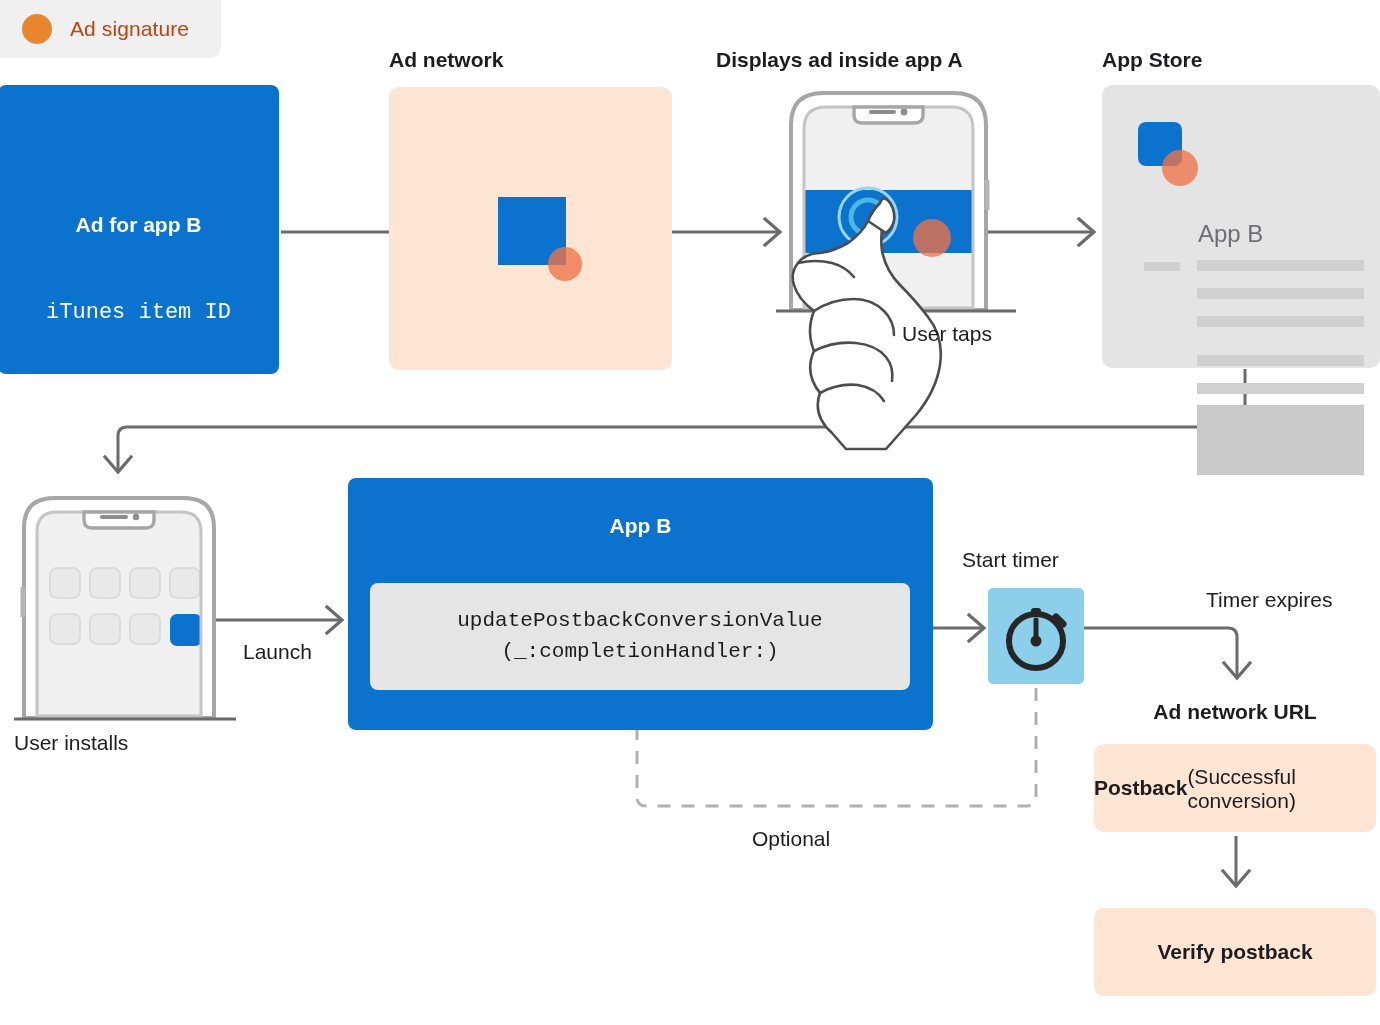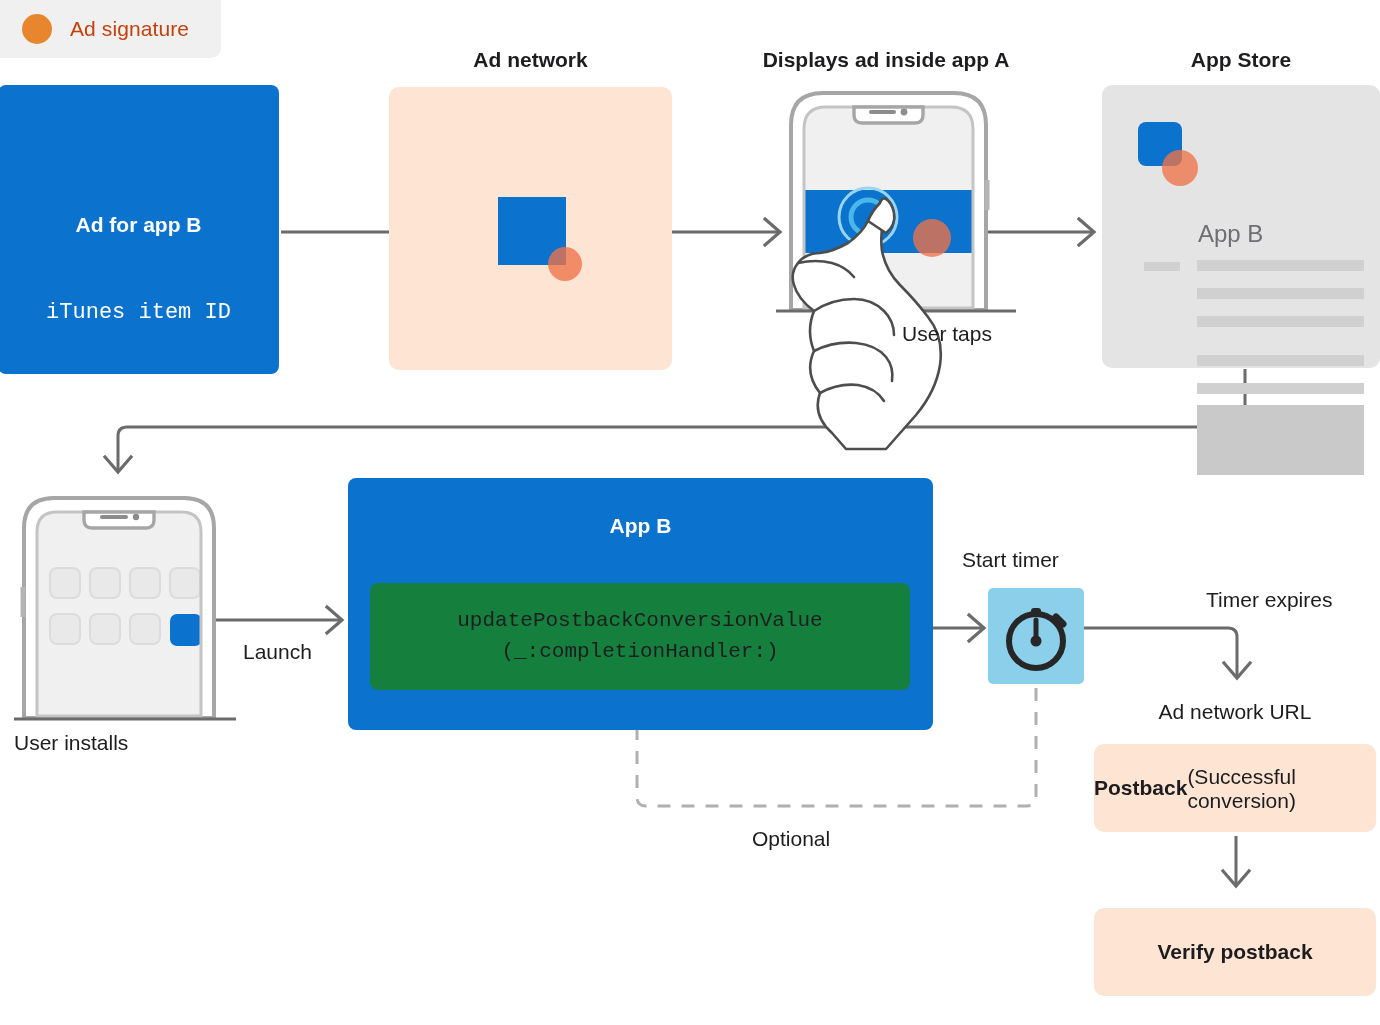--- a/index.html
+++ b/index.html
@@ -42,21 +42,21 @@
     font-size: 21px;
     color: #c2410c;
     letter-spacing: .1px;
   }
 
   
   .caption {
     font-size: 21px;
     font-weight: bold;
     color: #1d1d1f;
-    text-align: center;
+    text-align: left;
     white-space: nowrap;
   }
   .caption-plain {
     font-size: 21px;
     color: #1d1d1f;
     text-align: left;
     white-space: nowrap;
   }
 
   
@@ -134,21 +134,21 @@
 
   
   #appb-box { left: 348px; top: 478px; width: 585px; height: 252px; }
   #appb-title {
     position: absolute; left: 0; right: 0; top: 36px;
     text-align: center; font-size: 21px; font-weight: bold;
   }
   #appb-inner {
     position: absolute; left: 22px; top: 105px;
     width: 540px; height: 107px;
-    background: #15803d; border-radius: 8px;
+    background: #e5e5e5; border-radius: 8px;
     color: #1d1d1f;
     display: flex; align-items: center; justify-content: center;
   }
   #appb-inner .code {
     font-size: 21px; line-height: 1.45; text-align: center;
     white-space: pre;
   }
 
   
   #timer-box {
@@ -166,21 +166,21 @@
   #postback-box .p1 { font-size: 21px; font-weight: bold; }
   #postback-box .p2 { font-size: 21px; margin-top: 2px; }
   #verify-box {
     left: 1094px; top: 908px; width: 282px; height: 88px;
     display: flex; align-items: center; justify-content: center;
   }
   #verify-box .v1 { font-size: 21px; font-weight: bold; }
 
   
   .flow-label { font-size: 21px; color: #1d1d1f; white-space: nowrap; }
-  .flow-label.bold { font-weight: normal; }
+  .flow-label.bold { font-weight: bold; }
 
   svg { display: block; overflow: visible; }
 </style>
 </head>
 <body>
 
 <div id="canvas">
 
   <svg class="abs" style="left:0;top:0;width:1380px;height:1025px;pointer-events:none;">
     <defs>

